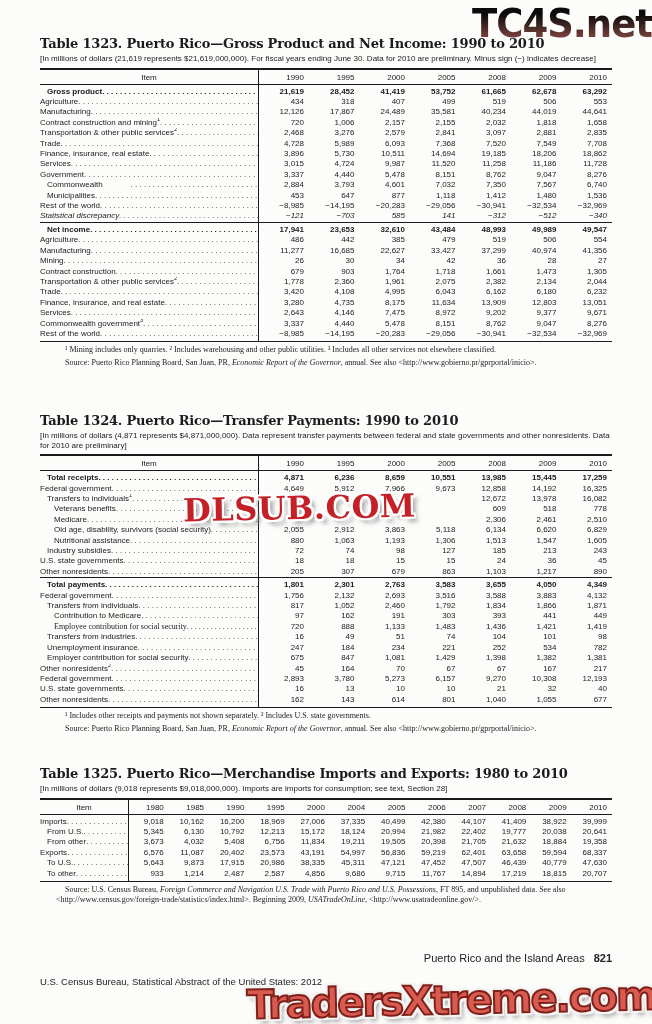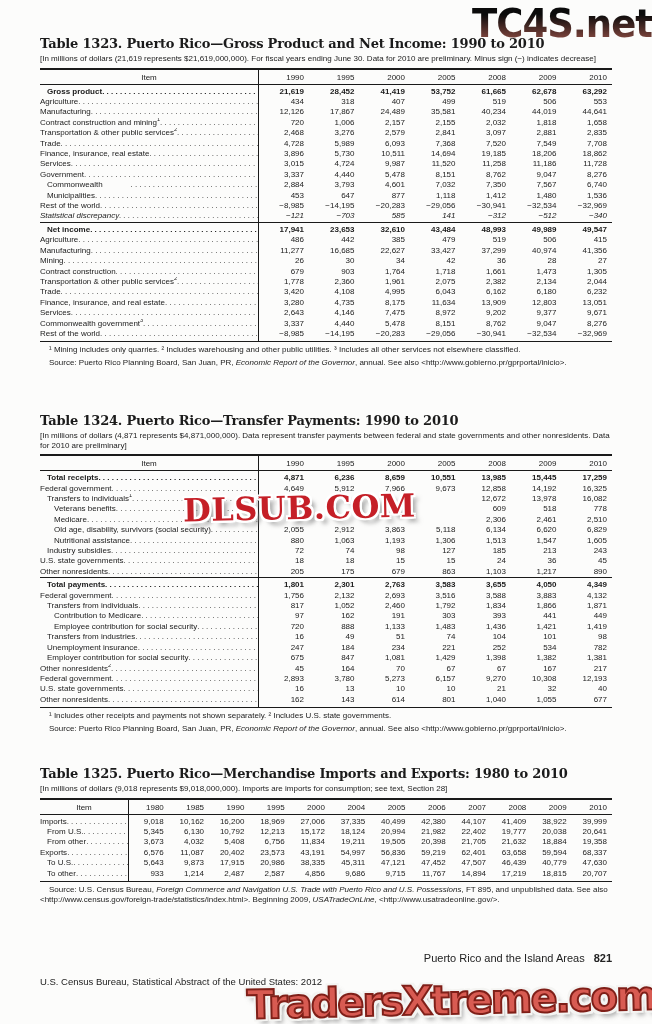--- a/index.html
+++ b/index.html
@@ -22,21 +22,21 @@
   .wrap{display:flex;align-items:baseline;overflow:hidden;padding-left:3px;}
   .lbl{white-space:nowrap;}
   sup{font-size:5.5px;vertical-align:super;line-height:0;}
   .dots{flex:1;overflow:hidden;white-space:nowrap;color:#1b1b1b;}
   .dots::after{content:". . . . . . . . . . . . . . . . . . . . . . . . . . . . . . . . . . . . . . . . . . . . . . . . . . . . . . . .";}
   tr.bold td{font-weight:bold;}
   tr.italic td{font-style:italic;}
   tr.rule td{border-top:1px solid #1a1a1a;padding-top:2px;}
   tbody tr:first-child td{padding-top:2px;}
   tbody tr:last-child td{padding-bottom:2px;}
-  .footnote,.source{font-size:8px;line-height:9.6px;margin:3px 0 0 0;text-indent:9px;}
+  .footnote,.source{font-size:8px;line-height:9.6px;margin:3px 0 0 16px;text-indent:9px;font-family:Liberation Serif, serif;}
   .source i{font-style:italic;}
   
   .footer-right{position:absolute;top:952px;right:40px;font-size:11px;color:#222;}
   .footer-right .pgnum{margin-left:9px;font-weight:bold;}
   .footer-left{position:absolute;top:976px;left:40px;font-size:9.5px;color:#222;}
   
   .wm-top{position:absolute;top:1px;right:0px;font-family:"DejaVu Sans",sans-serif;font-weight:bold;
           font-size:37px;letter-spacing:-1px;transform:scaleY(1.06);transform-origin:top right;
           background:linear-gradient(180deg,#0b0b0b 30%,#9a5349 95%);
           -webkit-background-clip:text;background-clip:text;color:transparent;}
@@ -289,21 +289,21 @@
                 <span class="lbl">Agriculture</span>
                 <span class="dots"></span>
               </span>
             </td>
             <td class="num">486</td>
             <td class="num">442</td>
             <td class="num">385</td>
             <td class="num">479</td>
             <td class="num">519</td>
             <td class="num">506</td>
-            <td class="num">415</td>
+            <td class="num">554</td>
           </tr>
           <tr>
             <td class="label">
               <span class="wrap" style="padding-left: 0px;">
                 <span class="lbl">Manufacturing</span>
                 <span class="dots"></span>
               </span>
             </td>
             <td class="num">11,277</td>
             <td class="num">16,685</td>
@@ -592,21 +592,21 @@
             <td class="num">45</td>
           </tr>
           <tr>
             <td class="label">
               <span class="wrap" style="padding-left: 0px;">
                 <span class="lbl">Other nonresidents</span>
                 <span class="dots"></span>
               </span>
             </td>
             <td class="num">205</td>
-            <td class="num">175</td>
+            <td class="num">307</td>
             <td class="num">679</td>
             <td class="num">863</td>
             <td class="num">1,103</td>
             <td class="num">1,217</td>
             <td class="num">890</td>
           </tr>
           <tr class="bold rule">
             <td class="label">
               <span class="wrap" style="padding-left: 7px;">
                 <span class="lbl">Total payments</span>
@@ -661,21 +661,21 @@
             <td class="num">97</td>
             <td class="num">162</td>
             <td class="num">191</td>
             <td class="num">303</td>
             <td class="num">393</td>
             <td class="num">441</td>
             <td class="num">449</td>
           </tr>
           <tr>
             <td class="label">
-              <span class="wrap" style="padding-left: 14px;">
+              <span class="wrap" style="padding-left: 14px; font-family: Liberation Serif, serif;">
                 <span class="lbl">Employee contribution for social security</span>
                 <span class="dots"></span>
               </span>
             </td>
             <td class="num">720</td>
             <td class="num">888</td>
             <td class="num">1,133</td>
             <td class="num">1,483</td>
             <td class="num">1,436</td>
             <td class="num">1,421</td>

